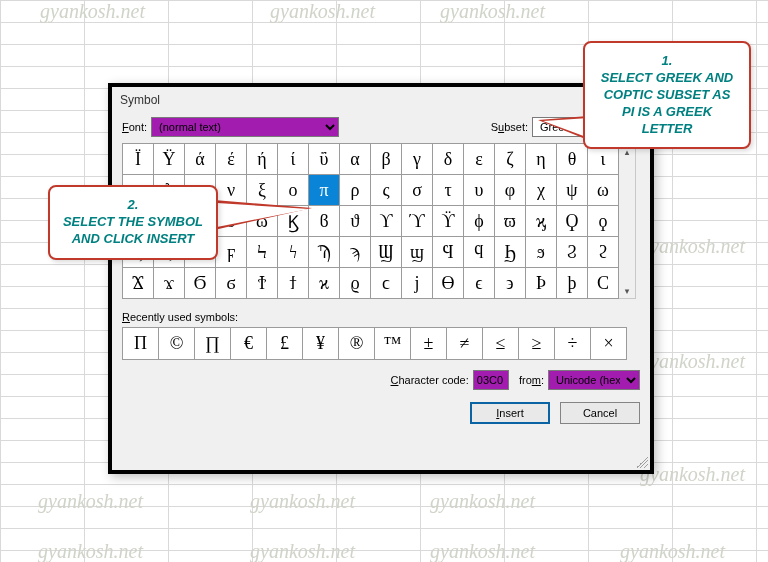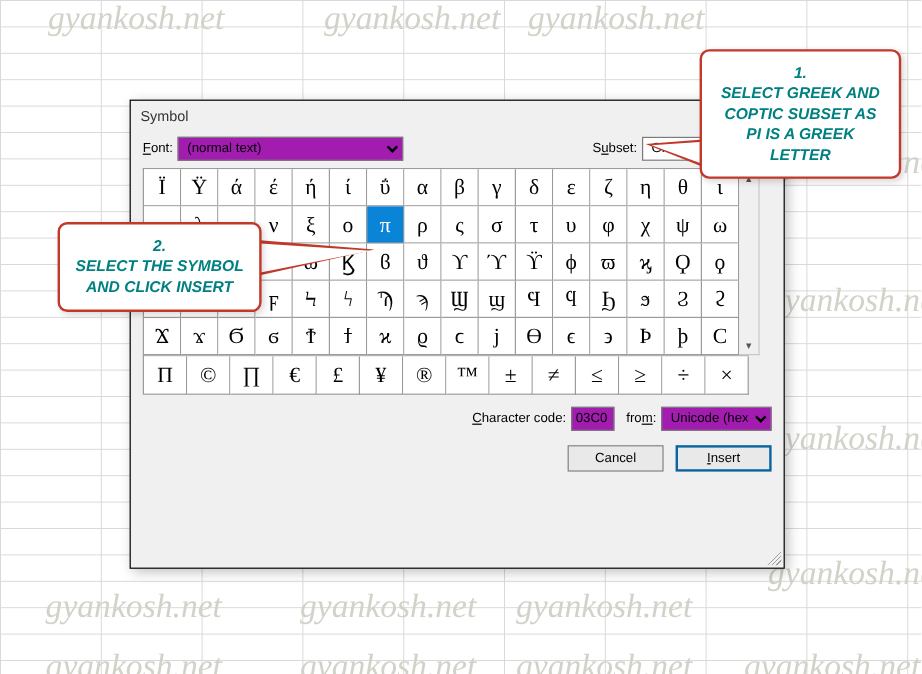--- a/index.html
+++ b/index.html
@@ -19,31 +19,31 @@
     background:
       linear-gradient(#d9d9d9 1px, transparent 1px),
       linear-gradient(90deg, #d9d9d9 1px, transparent 1px);
     background-size: 84px 22px;
   }
   .wm {
     position: absolute;
     color: #cfd3c8;
     font-style: italic;
     font-family: 'Brush Script MT', cursive;
-    font-size: 28px;
+    font-size: 20px;
     user-select: none;
     pointer-events: none;
   }
   
   .dlg {
     position: absolute;
     left: 108px; top: 83px;
     width: 546px; height: 391px;
     background: #f0f0f0;
-    border: 1px solid #000000;
+    border: 4px solid #000000;
     box-shadow: 3px 3px 10px rgba(0,0,0,.25);
     display: flex; flex-direction: column;
   }
   .titlebar {
     padding: 6px 8px;
     font-size: 12px;
     color: #333;
   }
   .body { padding: 4px 10px 10px 10px; flex: 1; position: relative; }
   .row { display: flex; align-items: center; gap: 4px; margin-bottom: 6px; }
@@ -293,20 +293,21 @@
           <div class="cell">Ϸ</div>
           <div class="cell">ϸ</div>
           <div class="cell">Ϲ</div>
         </div>
       <div class="vscroll">
         <div class="arrow">▴</div>
         <div class="arrow">▾</div>
       </div>
     </div>
 
+    <div class="recent-lbl"><span class="u">R</span><span>ecently used symbols:</span></div>
     <div class="recent" id="recentgrid">
         <div class="rcell">Π</div>
         <div class="rcell">©</div>
         <div class="rcell">∏</div>
         <div class="rcell">€</div>
         <div class="rcell">£</div>
         <div class="rcell">¥</div>
         <div class="rcell">®</div>
         <div class="rcell">™</div>
         <div class="rcell">±</div>
@@ -321,22 +322,22 @@
       <span class="spacer"></span>
       <span class="lbl"><span class="u">C</span><span>haracter code:</span></span>
       <input type="text" class="cc-input" value="03C0" style="">
       <span class="lbl">&nbsp;&nbsp;<span>fro</span><span class="u">m</span>:</span>
       <select class="from-sel">
         <option>Unicode (hex)</option>
       </select>
     </div>
 
     <div class="btn-row">
+      <button class="btn primary"><span class="u">I</span><span>nsert</span></button>
       <button class="btn">Cancel</button>
-      <button class="btn primary"><span class="u">I</span><span>nsert</span></button>
     </div>
 
     <div class="resize-grip"></div>
   </div>
 </div>
 
 <div class="tail t1"></div>
 <div class="callout callout-1"><span style="white-space:pre-line">1.
 SELECT GREEK AND COPTIC SUBSET AS PI IS A GREEK LETTER</span></div>
 

